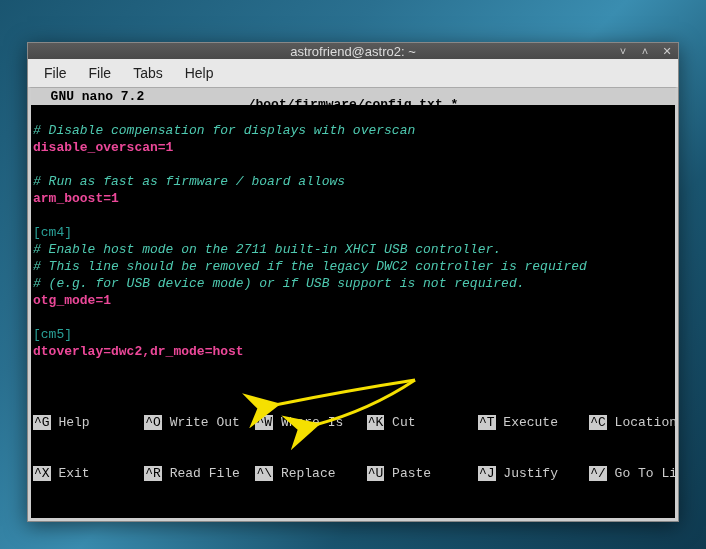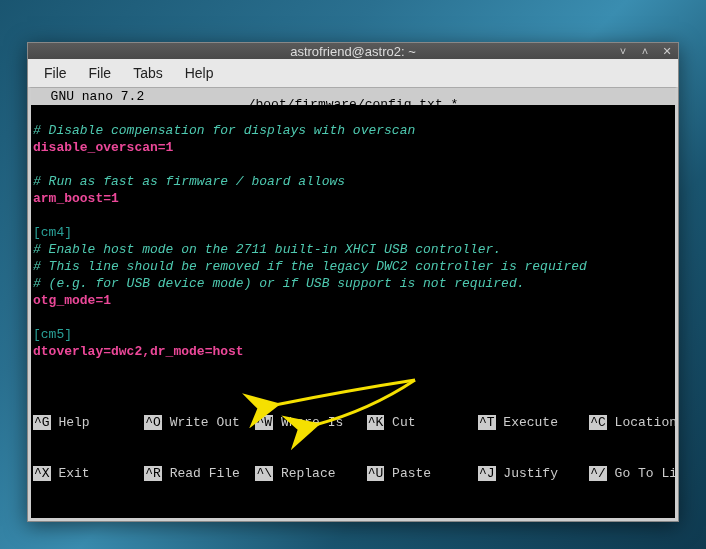--- a/index.html
+++ b/index.html
@@ -75,20 +75,21 @@
     border-top: 1px solid #aaa;
     position: relative;
     overflow: hidden;
   }
   .nano-header {
     background: #ccc;
     color: #000;
     display: flex;
     padding: 0 4px;
     white-space: pre;
+    font-weight: bold;
   }
   .editor {
     padding: 0 2px;
     white-space: pre;
   }
   .comment { color: #4ec9b0; font-style: italic; }
   .section { color: #2aa198; font-weight: normal; }
   .plain { color: #ec4899; font-weight: bold; }
   .cursor-block {
     display: inline-block;

